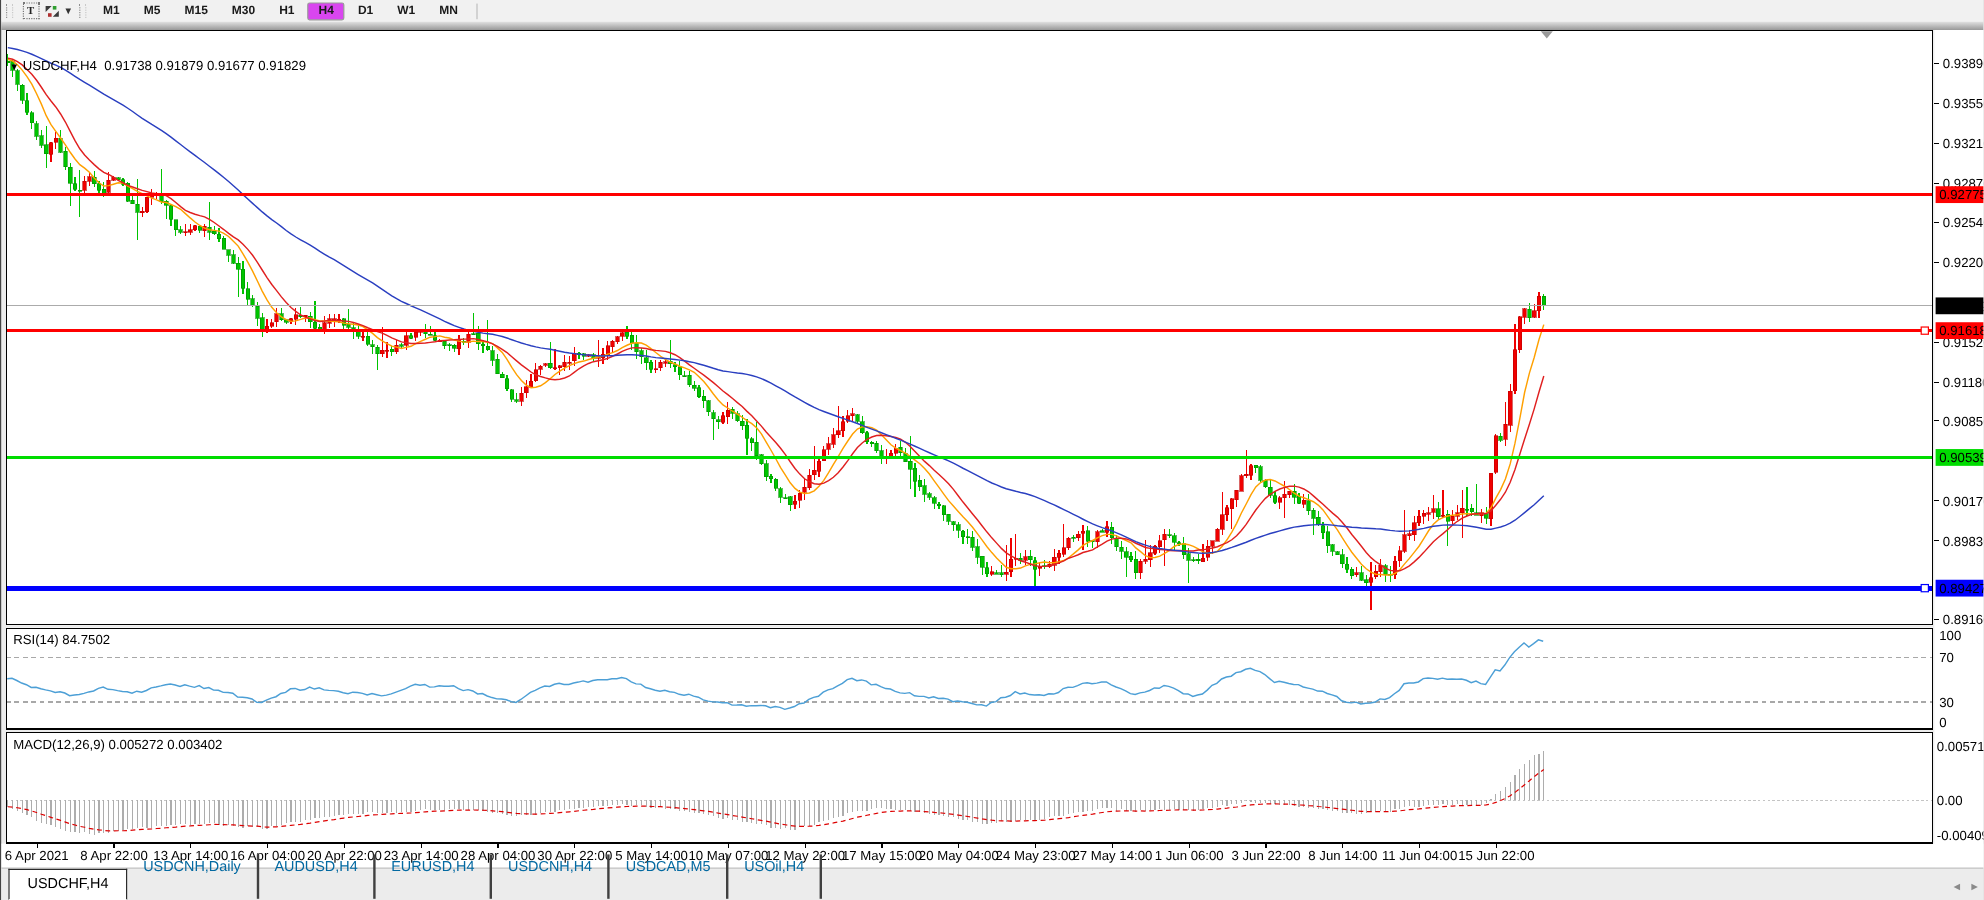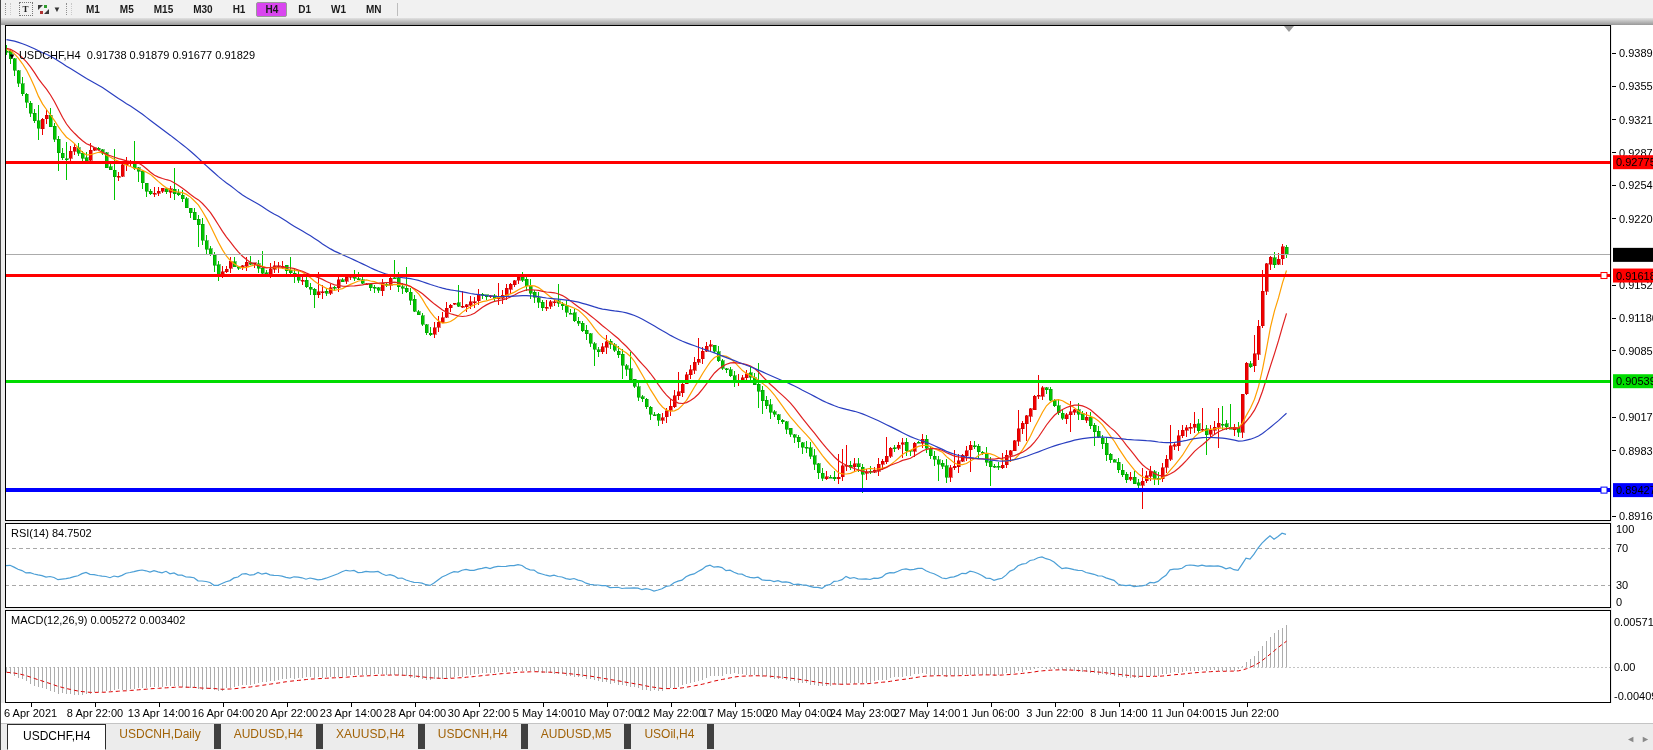--- a/index.html
+++ b/index.html
@@ -16,21 +16,21 @@
   
   #strip{position:absolute;top:18px;left:0;right:0;height:7px;background:linear-gradient(#e2e2e2,#989898);z-index:5;}
   
   #plot{position:absolute;top:0;left:0;z-index:1;}
   svg text{font-family:"Liberation Sans",sans-serif;font-size:11px;fill:#000;}
   
   #title{position:absolute;top:29px;left:7px;z-index:3;font-size:11px;color:#000;white-space:nowrap;margin-top:20px;}
   #title .arr{font-size:8px;margin-right:3px;}
   
   #tabbar{position:absolute;left:0;right:0;top:723px;height:27px;background:#ececec;display:flex;align-items:flex-end;padding-left:6px;box-sizing:border-box;z-index:6;border-top:1px solid #c4c4c4;}
-  .tab{font-size:12px;color:#a16207;padding:3px 13px 8px;border-right:7px solid #404040;margin-bottom:1px;white-space:nowrap;cursor:default;}
+  .tab{font-size:12px;color:#0369a1;padding:3px 13px 20px;border-right:2px solid #404040;margin-bottom:1px;white-space:nowrap;cursor:default;}
   .tab.active{background:#ffffff;border:1px solid #2b2b2b;border-bottom:1px solid #fff;color:#000;margin-bottom:0;padding:4px 15px 6px;}
   #tabscroll{position:absolute;right:3px;bottom:6px;display:flex;gap:6px;color:#8a8a8a;font-size:9px;}
   #tabscroll span{cursor:default;}
 </style>
 </head>
 <body>
 
 <div id="win">
 
   <div id="toolbar">
@@ -1175,23 +1175,23 @@
 
   <div id="title">
     <span class="arr">▼</span><span>USDCHF,H4</span>&nbsp;&nbsp;<span>0.91738 0.91879 0.91677 0.91829</span>
   </div>
 
   <div id="tabbar">
     <div id="tabs-container" style="display:flex;align-items:flex-end;">
         <div class="tab active">USDCHF,H4</div>
         <div class="tab">USDCNH,Daily</div>
         <div class="tab">AUDUSD,H4</div>
-        <div class="tab">XAUUSD,H4</div>
+        <div class="tab">EURUSD,H4</div>
         <div class="tab">USDCNH,H4</div>
-        <div class="tab">AUDUSD,M5</div>
+        <div class="tab">USDCAD,M5</div>
         <div class="tab">USOil,H4</div>
       </div>
     <div id="tabscroll">
       <span>◄</span>
       <span>►</span>
     </div>
   </div>
 
 </div>
 

